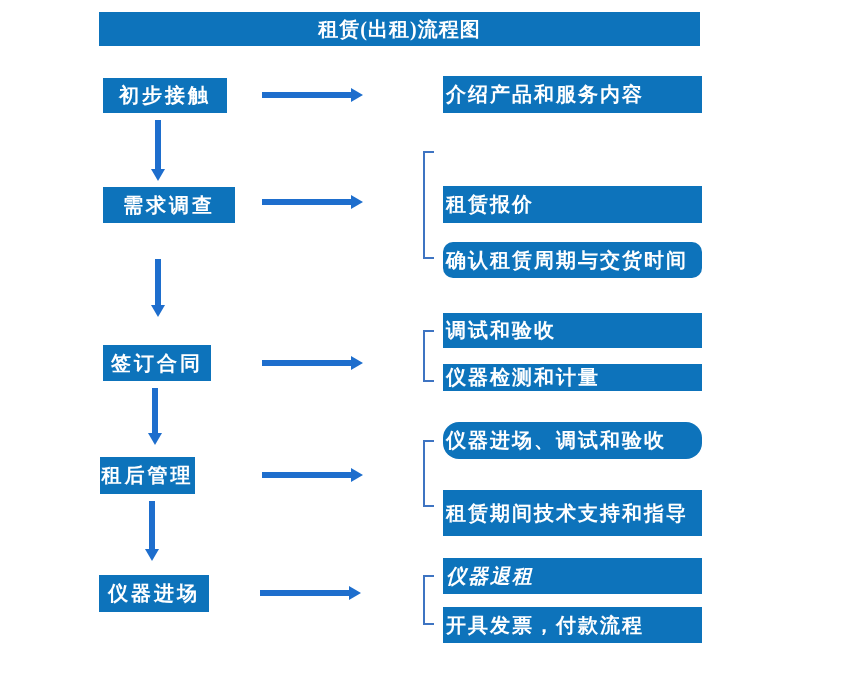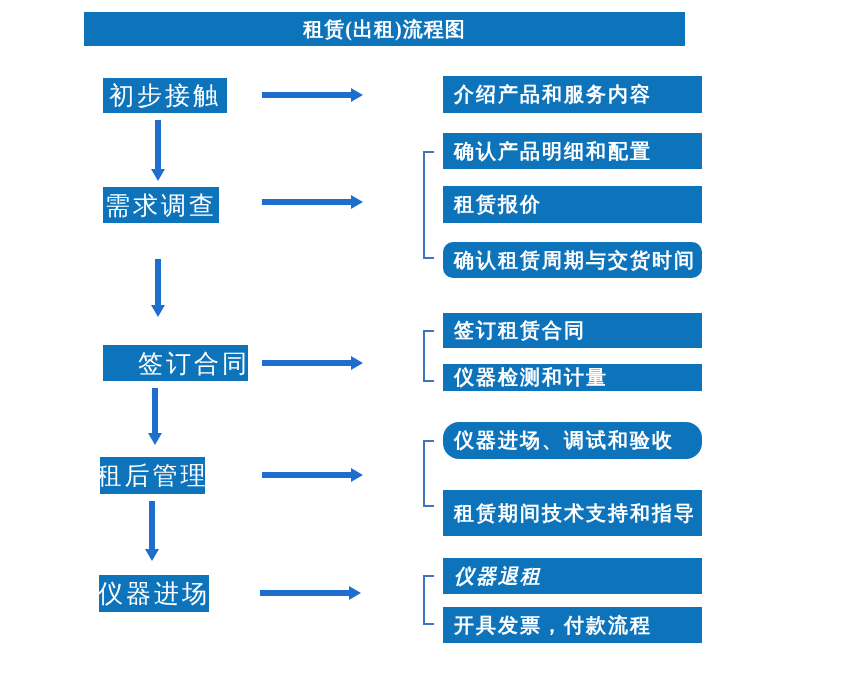--- a/index.html
+++ b/index.html
@@ -5,39 +5,39 @@
   html,body{margin:0;padding:0;background:#ffffff;}
   .canvas{
     position:relative;
     width:844px;height:688px;
     background:#ffffff;
     overflow:hidden;
     font-family:"Liberation Serif","DejaVu Serif",serif;
   }
   .title{
     position:absolute;
-    left:84px;top:12px;width:601px;height:34px;
+    left:99px;top:12px;width:601px;height:34px;
     background:var(--box-blue,#0d73bb);
     color:#ffffff;font-weight:bold;font-size:20px;letter-spacing:1px;
     display:flex;align-items:center;justify-content:center;
   }
   .lbox{
     position:absolute;
     background:var(--box-blue,#0d73bb);
-    color:#ffffff;font-weight:normal;font-size:25px;letter-spacing:3px;
+    color:#ffffff;font-weight:bold;font-size:20px;letter-spacing:3px;
     display:flex;align-items:center;justify-content:center;
     white-space:nowrap;
   }
   .rbox{
     position:absolute;
     left:443px;width:259px;
     background:var(--box-blue,#0d73bb);
     color:#ffffff;font-weight:bold;font-size:20px;letter-spacing:2px;
     display:flex;align-items:center;
-    padding-left:11px;box-sizing:border-box;
+    padding-left:3px;box-sizing:border-box;
     white-space:nowrap;
   }
   .harrow{position:absolute;height:14px;}
   .harrow .hshaft{
     position:absolute;left:0;top:4px;height:6px;right:11px;
     background:var(--arrow-blue,#1e6ecd);
   }
   .harrow .hhead{
     position:absolute;right:0;top:0;width:0;height:0;
     border-top:7px solid transparent;border-bottom:7px solid transparent;
@@ -63,23 +63,23 @@
   }
 </style>
 </head>
 <body>
 
 <div class="canvas">
 
   <div class="title">租赁(出租)流程图</div>
 
   <div class="lbox" style="left:103px;top:78px;width:124px;height:35px;">初步接触</div>
-  <div class="lbox" style="left:103px;top:187px;width:116px;height:36px;">需求调查</div>
-  <div class="lbox" style="left:103px;top:345px;width:108px;height:36px;padding-left:37px;">签订合同</div>
-  <div class="lbox" style="left:100px;top:457px;width:105px;height:37px;">租后管理</div>
+  <div class="lbox" style="left:103px;top:187px;width:132px;height:36px;">需求调查</div>
+  <div class="lbox" style="left:103px;top:345px;width:108px;height:36px;">签订合同</div>
+  <div class="lbox" style="left:100px;top:457px;width:95px;height:37px;">租后管理</div>
   <div class="lbox" style="left:99px;top:575px;width:110px;height:37px;">仪器进场</div>
 
   <div class="varrow" style="left:151px;top:120px;height:61px;">
     <div class="vshaft"></div>
     <div class="vhead"></div>
   </div>
   <div class="varrow" style="left:151px;top:259px;height:58px;">
     <div class="vshaft"></div>
     <div class="vhead"></div>
   </div>
@@ -113,25 +113,24 @@
     <div class="hhead"></div>
   </div>
 
   <div class="bracket" style="top:151px;height:108px;"></div>
   <div class="bracket" style="top:330px;height:52px;"></div>
   <div class="bracket" style="top:440px;height:67px;"></div>
   <div class="bracket" style="top:575px;height:50px;"></div>
 
   <div class="rbox" style="top:76px;height:37px;">介绍产品和服务内容</div>
 
-  <div class="rbox" style="top:133px;height:36px;">确认产品明细和配置</div>
   <div class="rbox" style="top:186px;height:37px;">租赁报价</div>
   <div class="rbox" style="top:242px;height:36px;border-radius:10px;">确认租赁周期与交货时间</div>
 
-  <div class="rbox" style="top:313px;height:35px;">签订租赁合同</div>
+  <div class="rbox" style="top:313px;height:35px;">调试和验收</div>
   <div class="rbox" style="top:364px;height:27px;">仪器检测和计量</div>
 
   <div class="rbox" style="top:422px;height:37px;border-radius:16px;">仪器进场、调试和验收</div>
   <div class="rbox" style="top:490px;height:46px;">租赁期间技术支持和指导</div>
 
   <div class="rbox" style="top:558px;height:36px;font-style:italic;">仪器退租</div>
   <div class="rbox" style="top:607px;height:36px;">开具发票，付款流程</div>
 
 </div>
 

